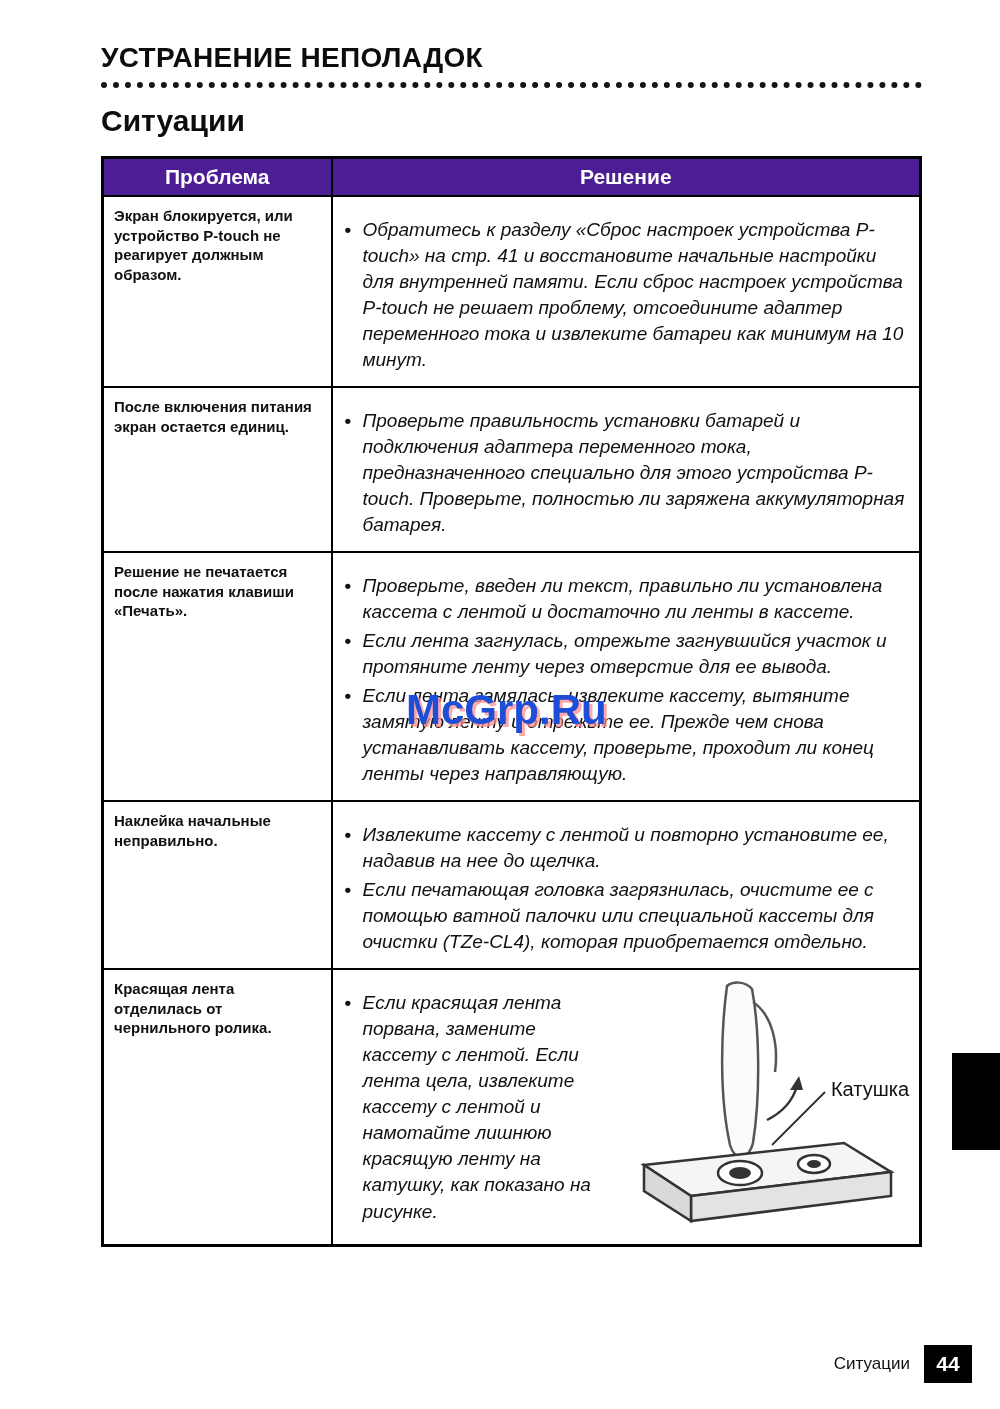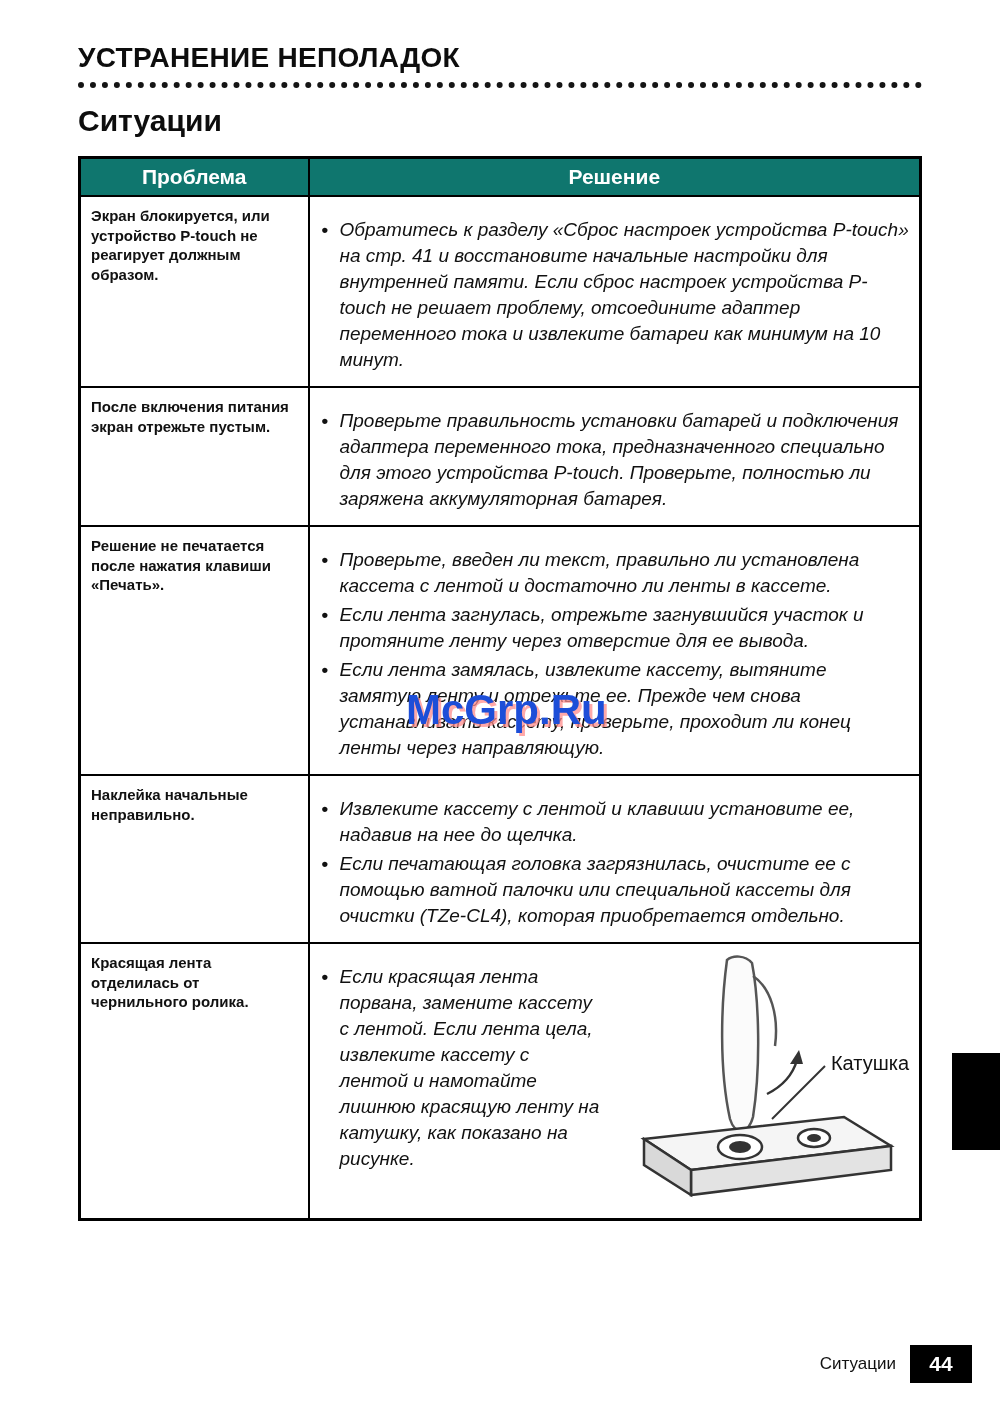--- a/index.html
+++ b/index.html
@@ -8,20 +8,21 @@
     font-family: "Liberation Sans", sans-serif;
     color: #111;
   }
   .page {
     position: relative;
     width: 1000px;
     height: 1409px;
     background: #ffffff;
     overflow: hidden;
     margin: 0 auto;
+    padding-left: 23px;
   }
   .content {
     padding: 42px 78px 0 78px;
   }
   .doc-title {
     font-size: 28px;
     font-weight: bold;
     letter-spacing: 0.3px;
     color: #0d0d0d;
     margin-bottom: 8px;
@@ -36,21 +37,21 @@
     font-weight: bold;
     margin: 6px 0 18px 0;
     color: #0d0d0d;
   }
   table.trouble-table {
     width: 100%;
     border-collapse: collapse;
     border: 3px solid #000;
   }
   .trouble-table th {
-    background: #0f766e;
+    background: #4c1d95;
     color: #fff;
     font-size: 21px;
     font-weight: bold;
     text-align: center;
     padding: 6px 4px;
     border: 2px solid #000;
   }
   .trouble-table th.problem-head { width: 229px; }
   .trouble-table td {
     border: 2px solid #000;
@@ -121,21 +122,21 @@
   .footer {
     position: absolute;
     right: 28px;
     bottom: 26px;
     display: flex;
     align-items: center;
     gap: 14px;
   }
   .footer-label { font-size: 17px; color: #111; }
   .page-number {
-    width: 62px;
+    width: 48px;
     height: 38px;
     background: #000;
     color: #fff;
     font-size: 21px;
     font-weight: bold;
     display: flex;
     align-items: center;
     justify-content: center;
   }
 </style>
@@ -158,42 +159,42 @@
       <tbody id="table-body">
           <tr>
             <td class="problem-cell">Экран блокируется, или устройство P-touch не реагирует должным образом.</td>
             <td class="solution-cell">
               <ul class="solution-list">
                 <li>Обратитесь к разделу «Сброс настроек устройства P-touch» на стр. 41 и восстановите начальные настройки для внутренней памяти. Если сброс настроек устройства P-touch не решает проблему, отсоедините адаптер переменного тока и извлеките батареи как минимум на 10 минут.</li>
               </ul>
             </td>
           </tr>
           <tr>
-            <td class="problem-cell">После включения питания экран отрежьте пустым.</td>
+            <td class="problem-cell">После включения питания экран остается единиц.</td>
             <td class="solution-cell">
               <ul class="solution-list">
                 <li>Проверьте правильность установки батарей и подключения адаптера переменного тока, предназначенного специально для этого устройства P-touch. Проверьте, полностью ли заряжена аккумуляторная батарея.</li>
               </ul>
             </td>
           </tr>
           <tr>
             <td class="problem-cell">Решение не печатается после нажатия клавиши «Печать».</td>
             <td class="solution-cell">
               <ul class="solution-list">
                 <li>Проверьте, введен ли текст, правильно ли установлена кассета с лентой и достаточно ли ленты в кассете.</li>
                 <li>Если лента загнулась, отрежьте загнувшийся участок и протяните ленту через отверстие для ее вывода.</li>
                 <li>Если лента замялась, извлеките кассету, вытяните замятую ленту и отрежьте ее. Прежде чем снова устанавливать кассету, проверьте, проходит ли конец ленты через направляющую.</li>
               </ul>
             </td>
           </tr>
           <tr>
             <td class="problem-cell">Наклейка начальные неправильно.</td>
             <td class="solution-cell">
               <ul class="solution-list">
-                <li>Извлеките кассету с лентой и клавиши установите ее, надавив на нее до щелчка.</li>
+                <li>Извлеките кассету с лентой и повторно установите ее, надавив на нее до щелчка.</li>
                 <li>Если печатающая головка загрязнилась, очистите ее с помощью ватной палочки или специальной кассеты для очистки (TZe-CL4), которая приобретается отдельно.</li>
               </ul>
             </td>
           </tr>
           <tr>
             <td class="problem-cell">Красящая лента отделилась от чернильного ролика.</td>
             <td class="solution-cell">
   <figure class="cassette-figure">
     <svg viewBox="0 0 300 250" width="300" height="250" aria-hidden="true">
 

